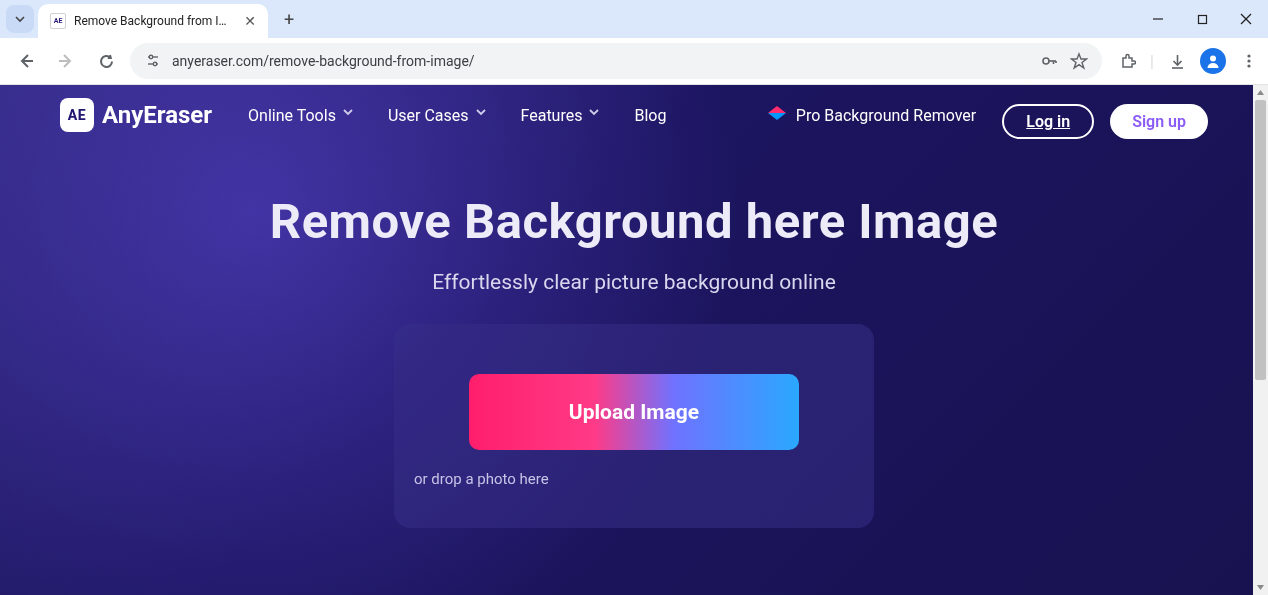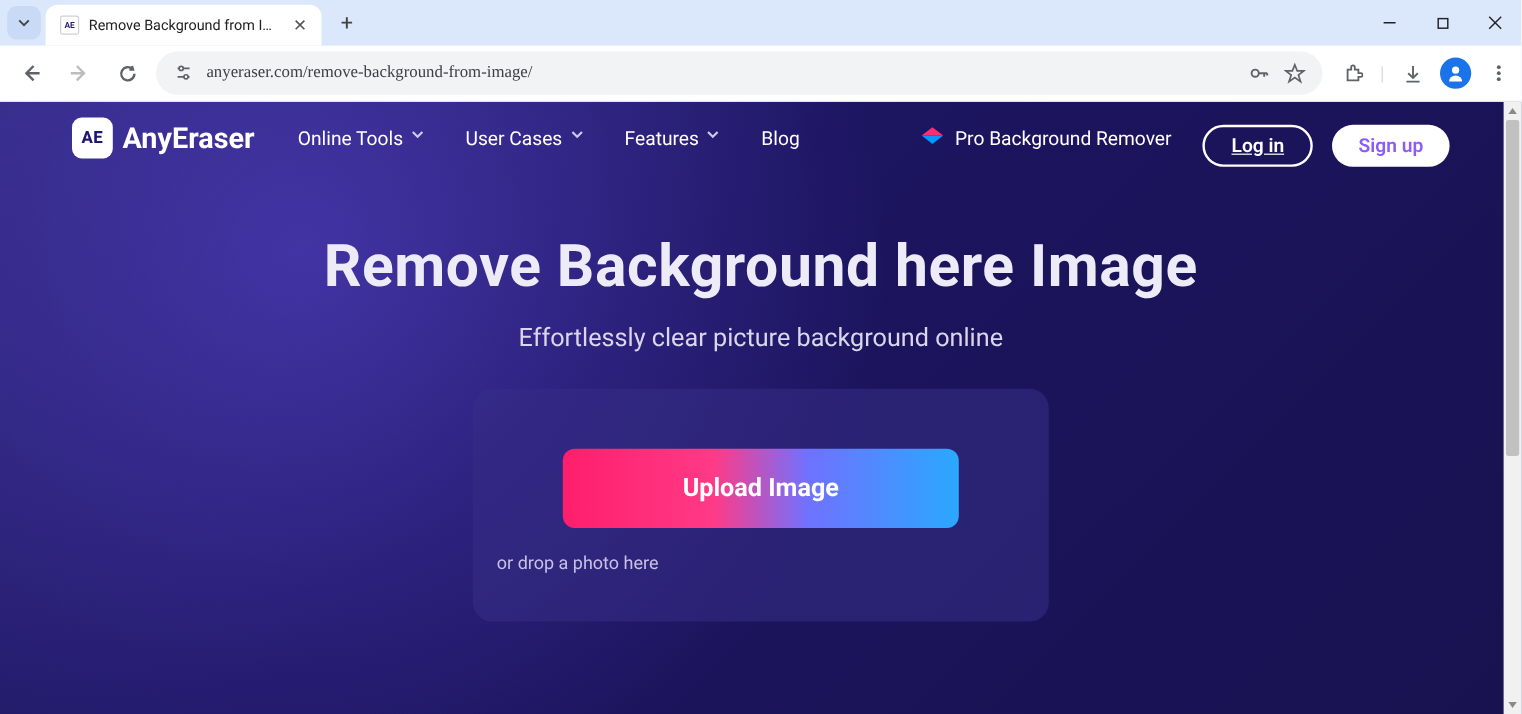--- a/index.html
+++ b/index.html
@@ -17,21 +17,21 @@
     .win-controls { margin-left:auto; display:flex; align-items:center; gap:0; }
     .win-btn { width:44px; height:38px; display:flex; align-items:center; justify-content:center; cursor:pointer; }
     .win-btn svg { stroke:#222; stroke-width:1.2; fill:none; }
 
     .addrbar { background:#fff; height:47px; display:flex; align-items:center; padding:0 10px; gap:8px; border-bottom:1px solid #e3e3e3; }
     .nav-btn { width:32px; height:32px; border-radius:50%; display:flex; align-items:center; justify-content:center; cursor:pointer; }
     .nav-btn svg { stroke:#5f6368; stroke-width:2; fill:none; }
     .nav-btn.disabled svg { stroke:#bdbdbd; }
     .omnibox { flex:1; background:#f1f3f4; border-radius:22px; height:36px; display:flex; align-items:center; padding:0 14px; gap:10px; }
     .omni-icon { width:18px; height:18px; display:flex; align-items:center; justify-content:center; }
-    .omni-url { font-size:14px; color:#3c4043; flex:1;font-family:Liberation Serif, serif; }
+    .omni-url { font-size:14px; color:#3c4043; flex:1; }
     .omni-right { display:flex; align-items:center; gap:12px; }
     .toolbar-right { display:flex; align-items:center; gap:14px; margin-left:8px; }
     .profile-badge { width:26px; height:26px; border-radius:50%; background:#1a73e8; display:flex; align-items:center; justify-content:center; }
 
     
     .page { position:relative; height: calc(595px - 38px - 47px); background: linear-gradient(135deg, #2e2779 0%, #1c1560 40%, #181250 100%); overflow:hidden; }
     .page::before { content:""; position:absolute; inset:0; background: radial-gradient(circle at 20% 25%, rgba(90,70,210,.55), transparent 45%); }
 
     .site-nav { position:relative; display:flex; align-items:center; height:60px; padding:0 60px; }
     .logo-wrap { display:flex; align-items:center; gap:8px; }
@@ -48,21 +48,21 @@
     .pro-text { color:#fff; font-size:16px; }
     .auth { display:flex; align-items:center; gap:16px; margin-left:26px;margin-top:13px; }
     .btn-login { border:2px solid #fff; color:#fff; background:transparent; border-radius:22px; padding:6px 22px; font-size:16px; font-weight:600; cursor:pointer; text-decoration:underline; }
     .btn-signup { background:#fff; color:#8b5cf6; border:none; border-radius:22px; padding:8px 22px; font-size:16px; font-weight:600; cursor:pointer; }
 
     .hero { position:relative; text-align:center; padding-top:48px; }
     .hero-title { color:#ecebf7; font-size:49px; font-weight:700; letter-spacing:.5px; }
     .hero-sub { color:#d9d7ee; font-size:21px; margin-top:20px; }
 
     .dropzone { width:480px; margin:30px auto 0; background:rgba(54,45,135,.55); border-radius:16px; padding:50px 20px 40px; }
-    .upload-btn { width:330px; margin:0 auto; height:66px; border:none; border-radius:10px; background: linear-gradient(90deg, #ff1e6c 0%, #ff3a86 38%, #6f72ff 62%, #2aa8ff 100%); color:#fff; font-size:21px; font-weight:700; cursor:pointer; display:flex; align-items:center; justify-content:center; }
+    .upload-btn { width:330px; margin:0 auto; height:76px; border:none; border-radius:10px; background: linear-gradient(90deg, #ff1e6c 0%, #ff3a86 38%, #6f72ff 62%, #2aa8ff 100%); color:#fff; font-size:21px; font-weight:700; cursor:pointer; display:flex; align-items:center; justify-content:center; }
     .drop-hint { color:#c7c3e6; font-size:15px; text-align:left; margin-top:20px; }
 
     .scrollbar { position:absolute; right:0; top: calc(38px + 47px); bottom:0; width:15px; background:#f1f1f1; }
     .scroll-arrow { height:15px; display:flex; align-items:center; justify-content:center; }
     .scroll-thumb { position:absolute; top:15px; left:2px; right:2px; height:280px; background:#c1c1c1; border-radius:2px; }
   </style>
 </head>
 <body>
 
 <div class="chrome">

